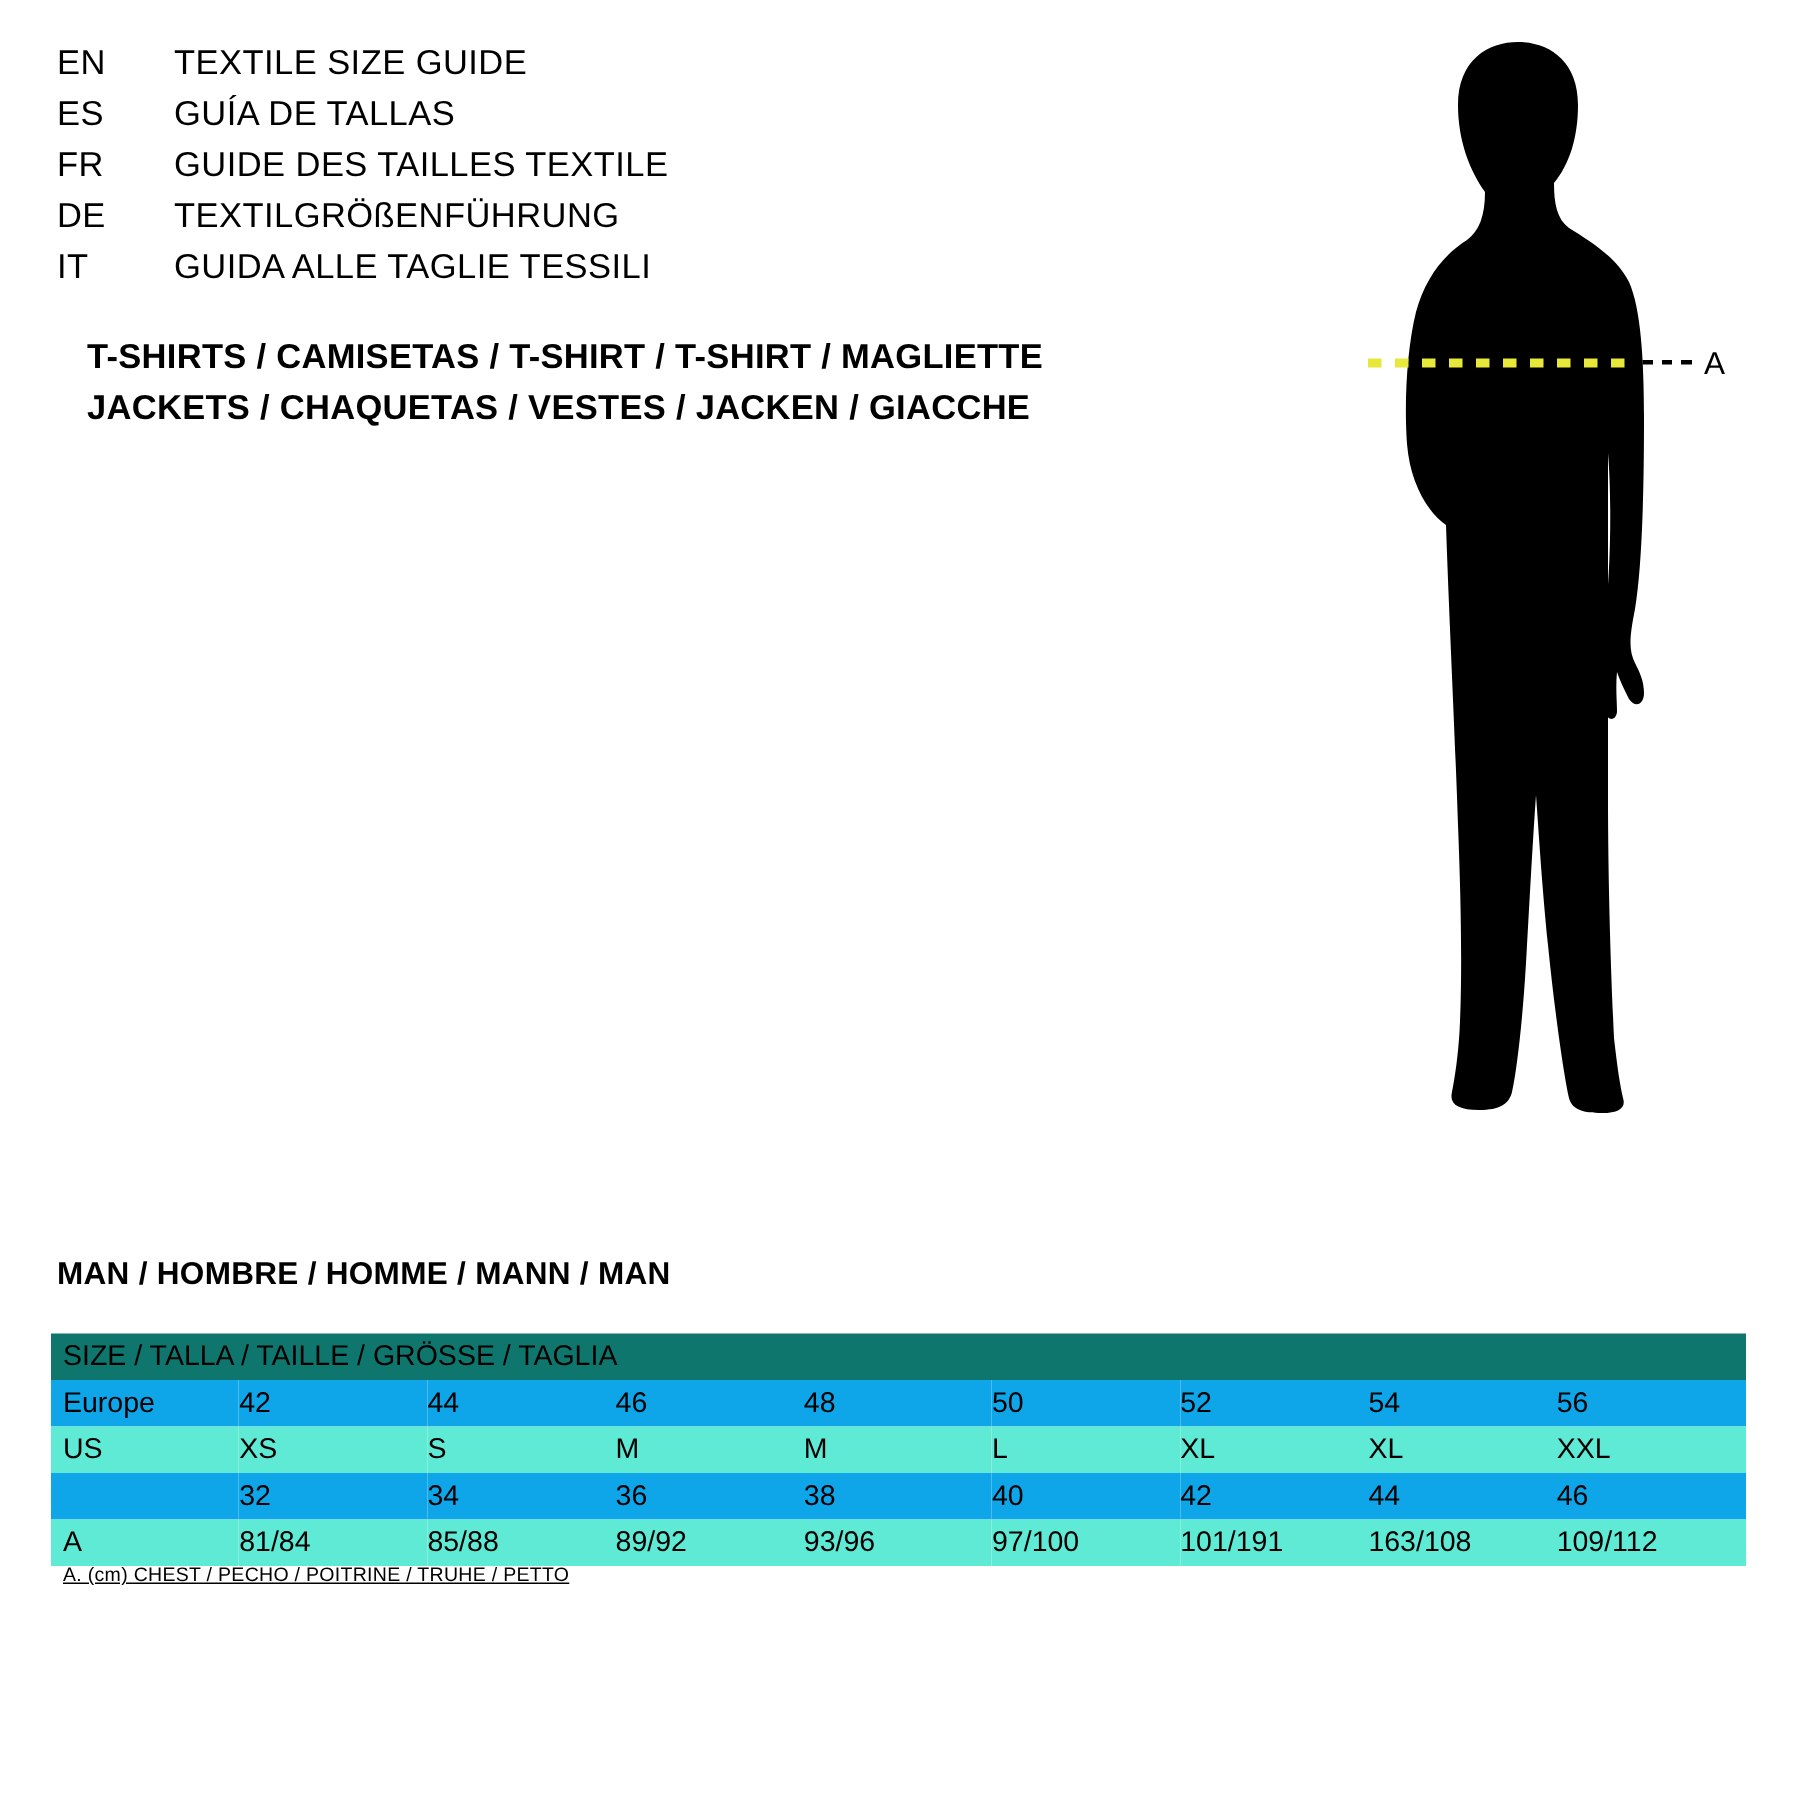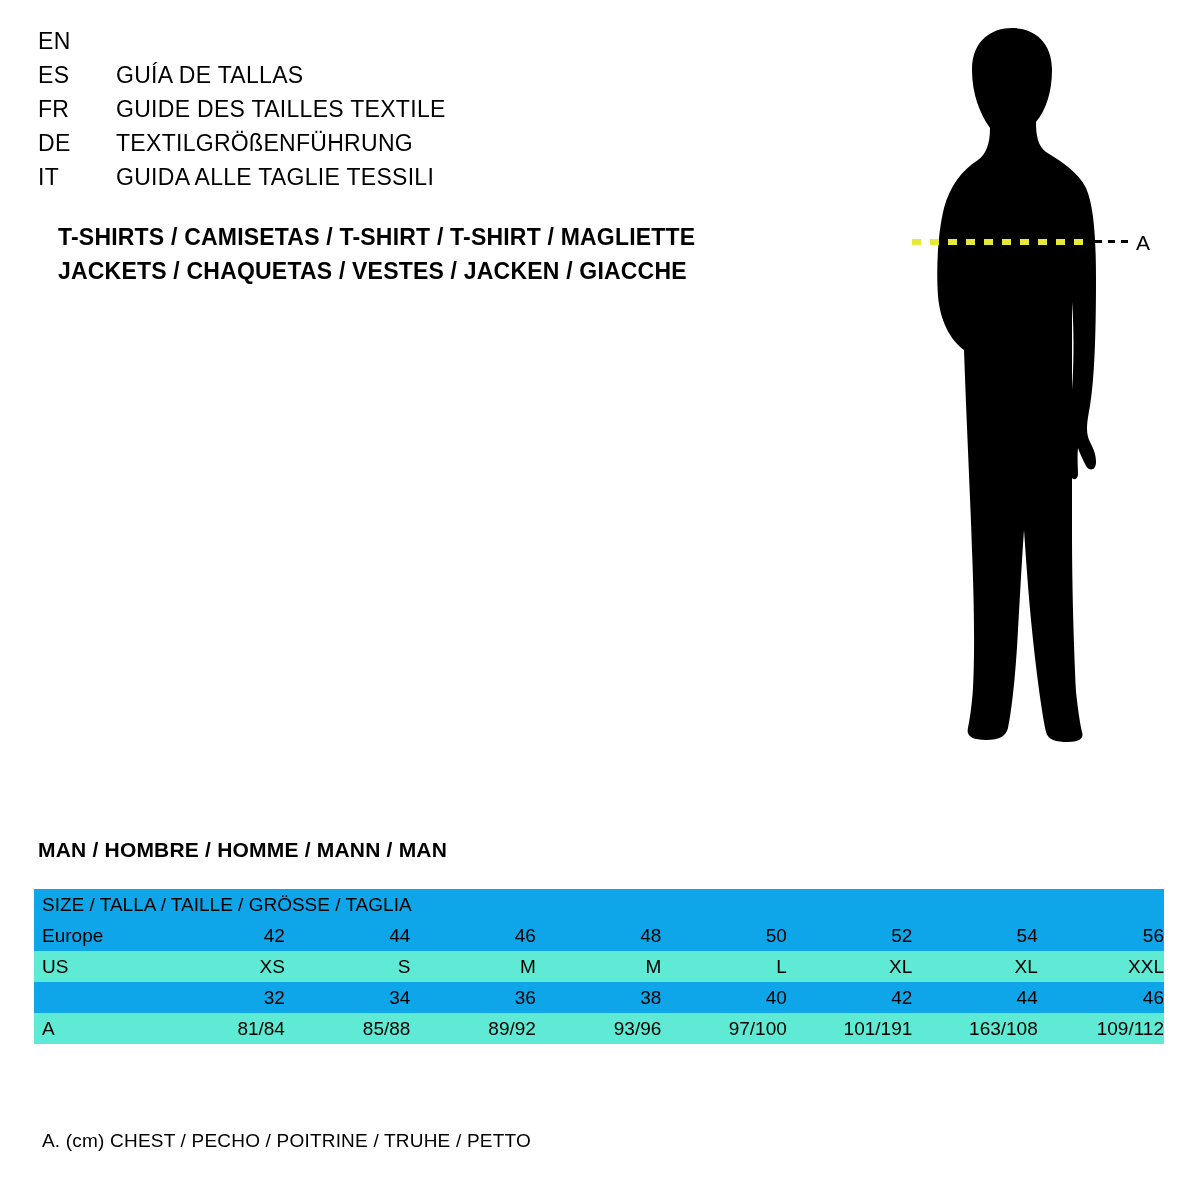--- a/index.html
+++ b/index.html
@@ -108,55 +108,57 @@
     width: 1130px;
     table-layout: fixed;
     font-size: 19px;
   }
   table.size-table td {
     padding: 0;
     height: 31px;
     vertical-align: middle;
   }
   .row-header td {
-    background: #0ea5e9;
+    background: #0f766e;
     font-size: 19px;
     height: 33px;
   }
   .row-shaded td {
     background: #0ea5e9;
   }
   .row-plain td {
     background: #5eead4;
   }
   .col-label {
     width: 170px;
     padding-left: 8px !important;
     text-align: left;
   }
   .cell {
-    text-align: right;
+    text-align: left;
     margin-top: 36px;
   }
   .footnote {
     position: absolute;
     left: 42px;
-    top: 1130px;
-    font-size: 19px;
+    top: 1042px;
+    font-size: 13px;
     letter-spacing: 0.2px;
+    text-decoration: underline;
   }
 </style>
 </head>
 <body>
 
 <div class="page">
 
   <div class="lang-block">
     <div class="lang-row">
       <span class="lang-code">EN</span>
+      <span class="lang-text">TEXTILE SIZE GUIDE</span>
     </div>
     <div class="lang-row">
       <span class="lang-code">ES</span>
       <span class="lang-text">GUÍA DE TALLAS</span>
     </div>
     <div class="lang-row">
       <span class="lang-code">FR</span>
       <span class="lang-text">GUIDE DES TAILLES TEXTILE</span>
     </div>
     <div class="lang-row">

